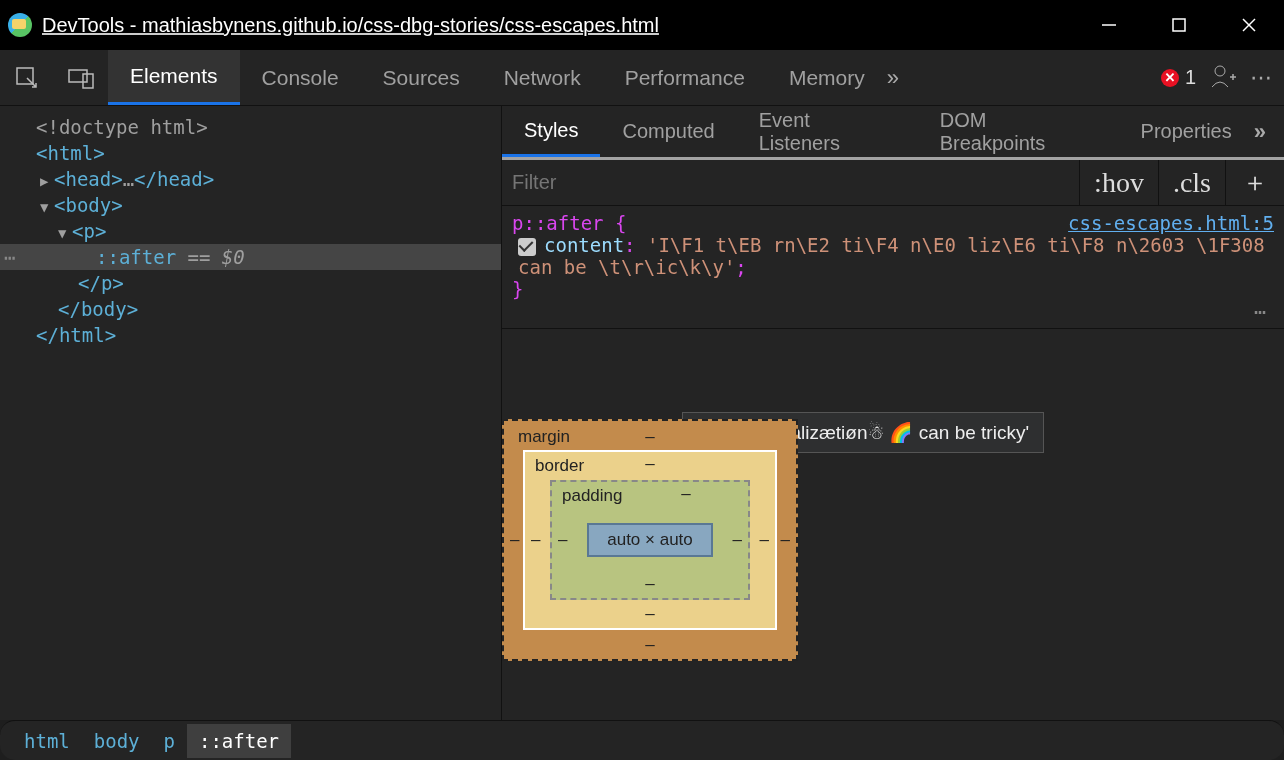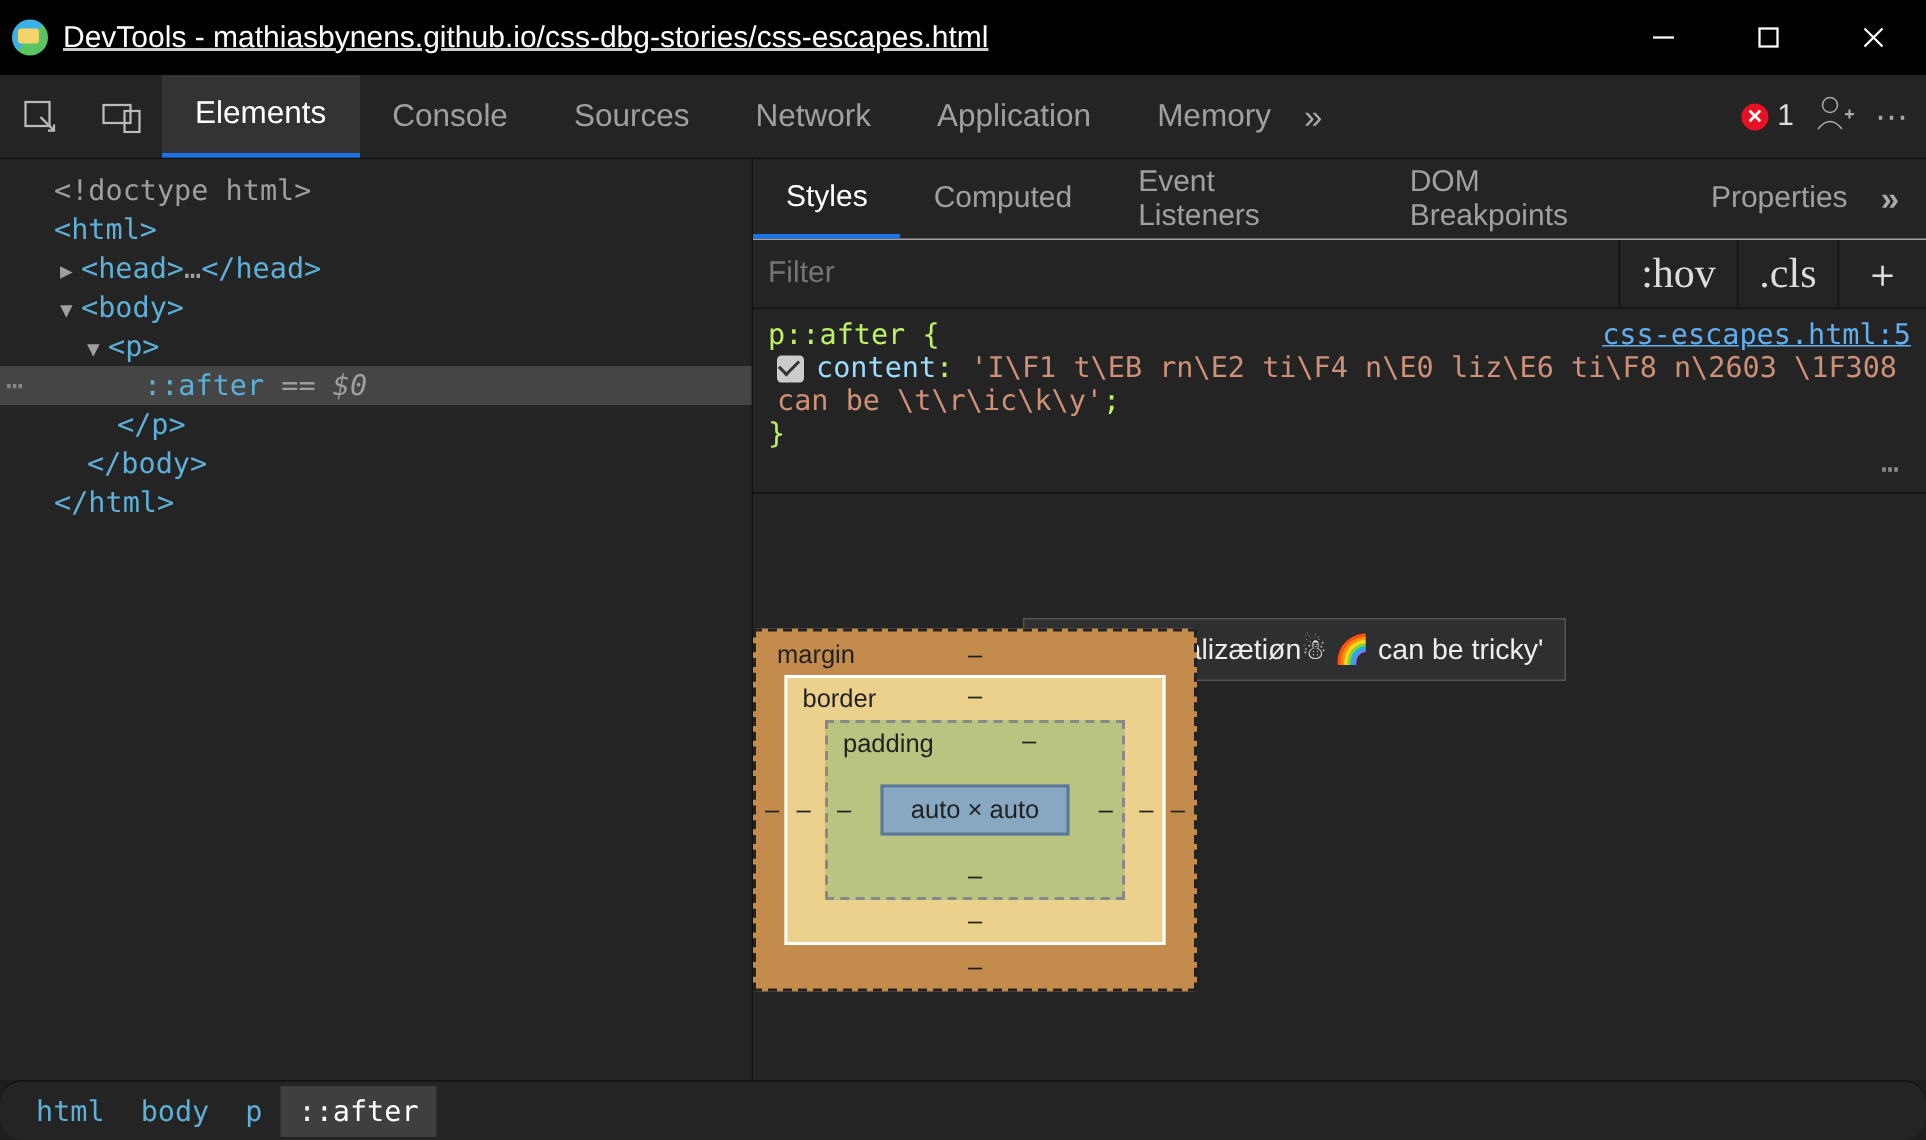--- a/index.html
+++ b/index.html
@@ -80,21 +80,21 @@
   .grey { color:#9f9f9f; }
   .tri { display:inline-block; width:12px; color:#9f9f9f; margin-right:2px; font-size:14px;}
   .pseudo { color:#5db0d7; }
   .eq0 { color:#9f9f9f; font-style:italic; }
 
   .styles-panel {
     flex:1; background:#242424; display:flex; flex-direction:column;
   }
   .sub-tabs {
     height:54px; display:flex; align-items:center;
-    border-bottom:1px solid #a3a3a3;
+    border-bottom:3px solid #a3a3a3;
   }
   .sub-tab {
     padding:0 22px; height:100%; display:flex; align-items:center;
     color:#a0a0a0; font-size:20px;
   }
   .sub-tab.active { color:#fff; border-bottom:3px solid #1a73e8; }
   .sub-tabs .chev-dbl { margin-left:auto; margin-right:18px; font-weight:bold; }
 
   .filter-row {
     height:46px; display:flex; align-items:center;
@@ -114,21 +114,21 @@
   .rule-block {
     font-family:Consolas,monospace; font-size:19px;
     padding:6px 10px 4px 10px;
     border-bottom:1px solid #111;
     position:relative;
   }
   .rule-source {
     position:absolute; right:10px; top:6px;
     color:#61afef; text-decoration:underline;
   }
-  .sel { color:#bef264; }
+  .sel { color:#d946ef; }
   .prop { color:#9cdcfe; }
   .val { color:#ce9178; }
   .check {
     display:inline-block; width:18px; height:18px; background:#ccc;
     border-radius:3px; margin-right:8px; vertical-align:middle;
     position:relative;
   }
   .check::after {
     content:""; position:absolute; left:4px; top:0px; width:6px; height:11px;
     border-right:2.5px solid #333; border-bottom:2.5px solid #333;
@@ -231,21 +231,21 @@
     <svg width="28" height="22">
         <rect x="2" y="3" width="18" height="12"></rect>
         <rect x="16" y="7" width="10" height="14"></rect>
       </svg>
   </div>
   <div class="main-tabs">
     <div class="main-tab active">Elements</div>
     <div class="main-tab">Console</div>
     <div class="main-tab">Sources</div>
     <div class="main-tab">Network</div>
-    <div class="main-tab">Application</div>
+    <div class="main-tab">Performance</div>
     <div class="main-tab">Memory</div>
     <div class="chev-dbl">»</div>
   </div>
   <div class="toolbar-right">
     <div style="display:flex;align-items:center;gap:6px;">
       <div class="err-badge">✕</div>
       <span class="err-count">1</span>
     </div>
     <div class="user-ic">
       <svg width="26" height="26">

